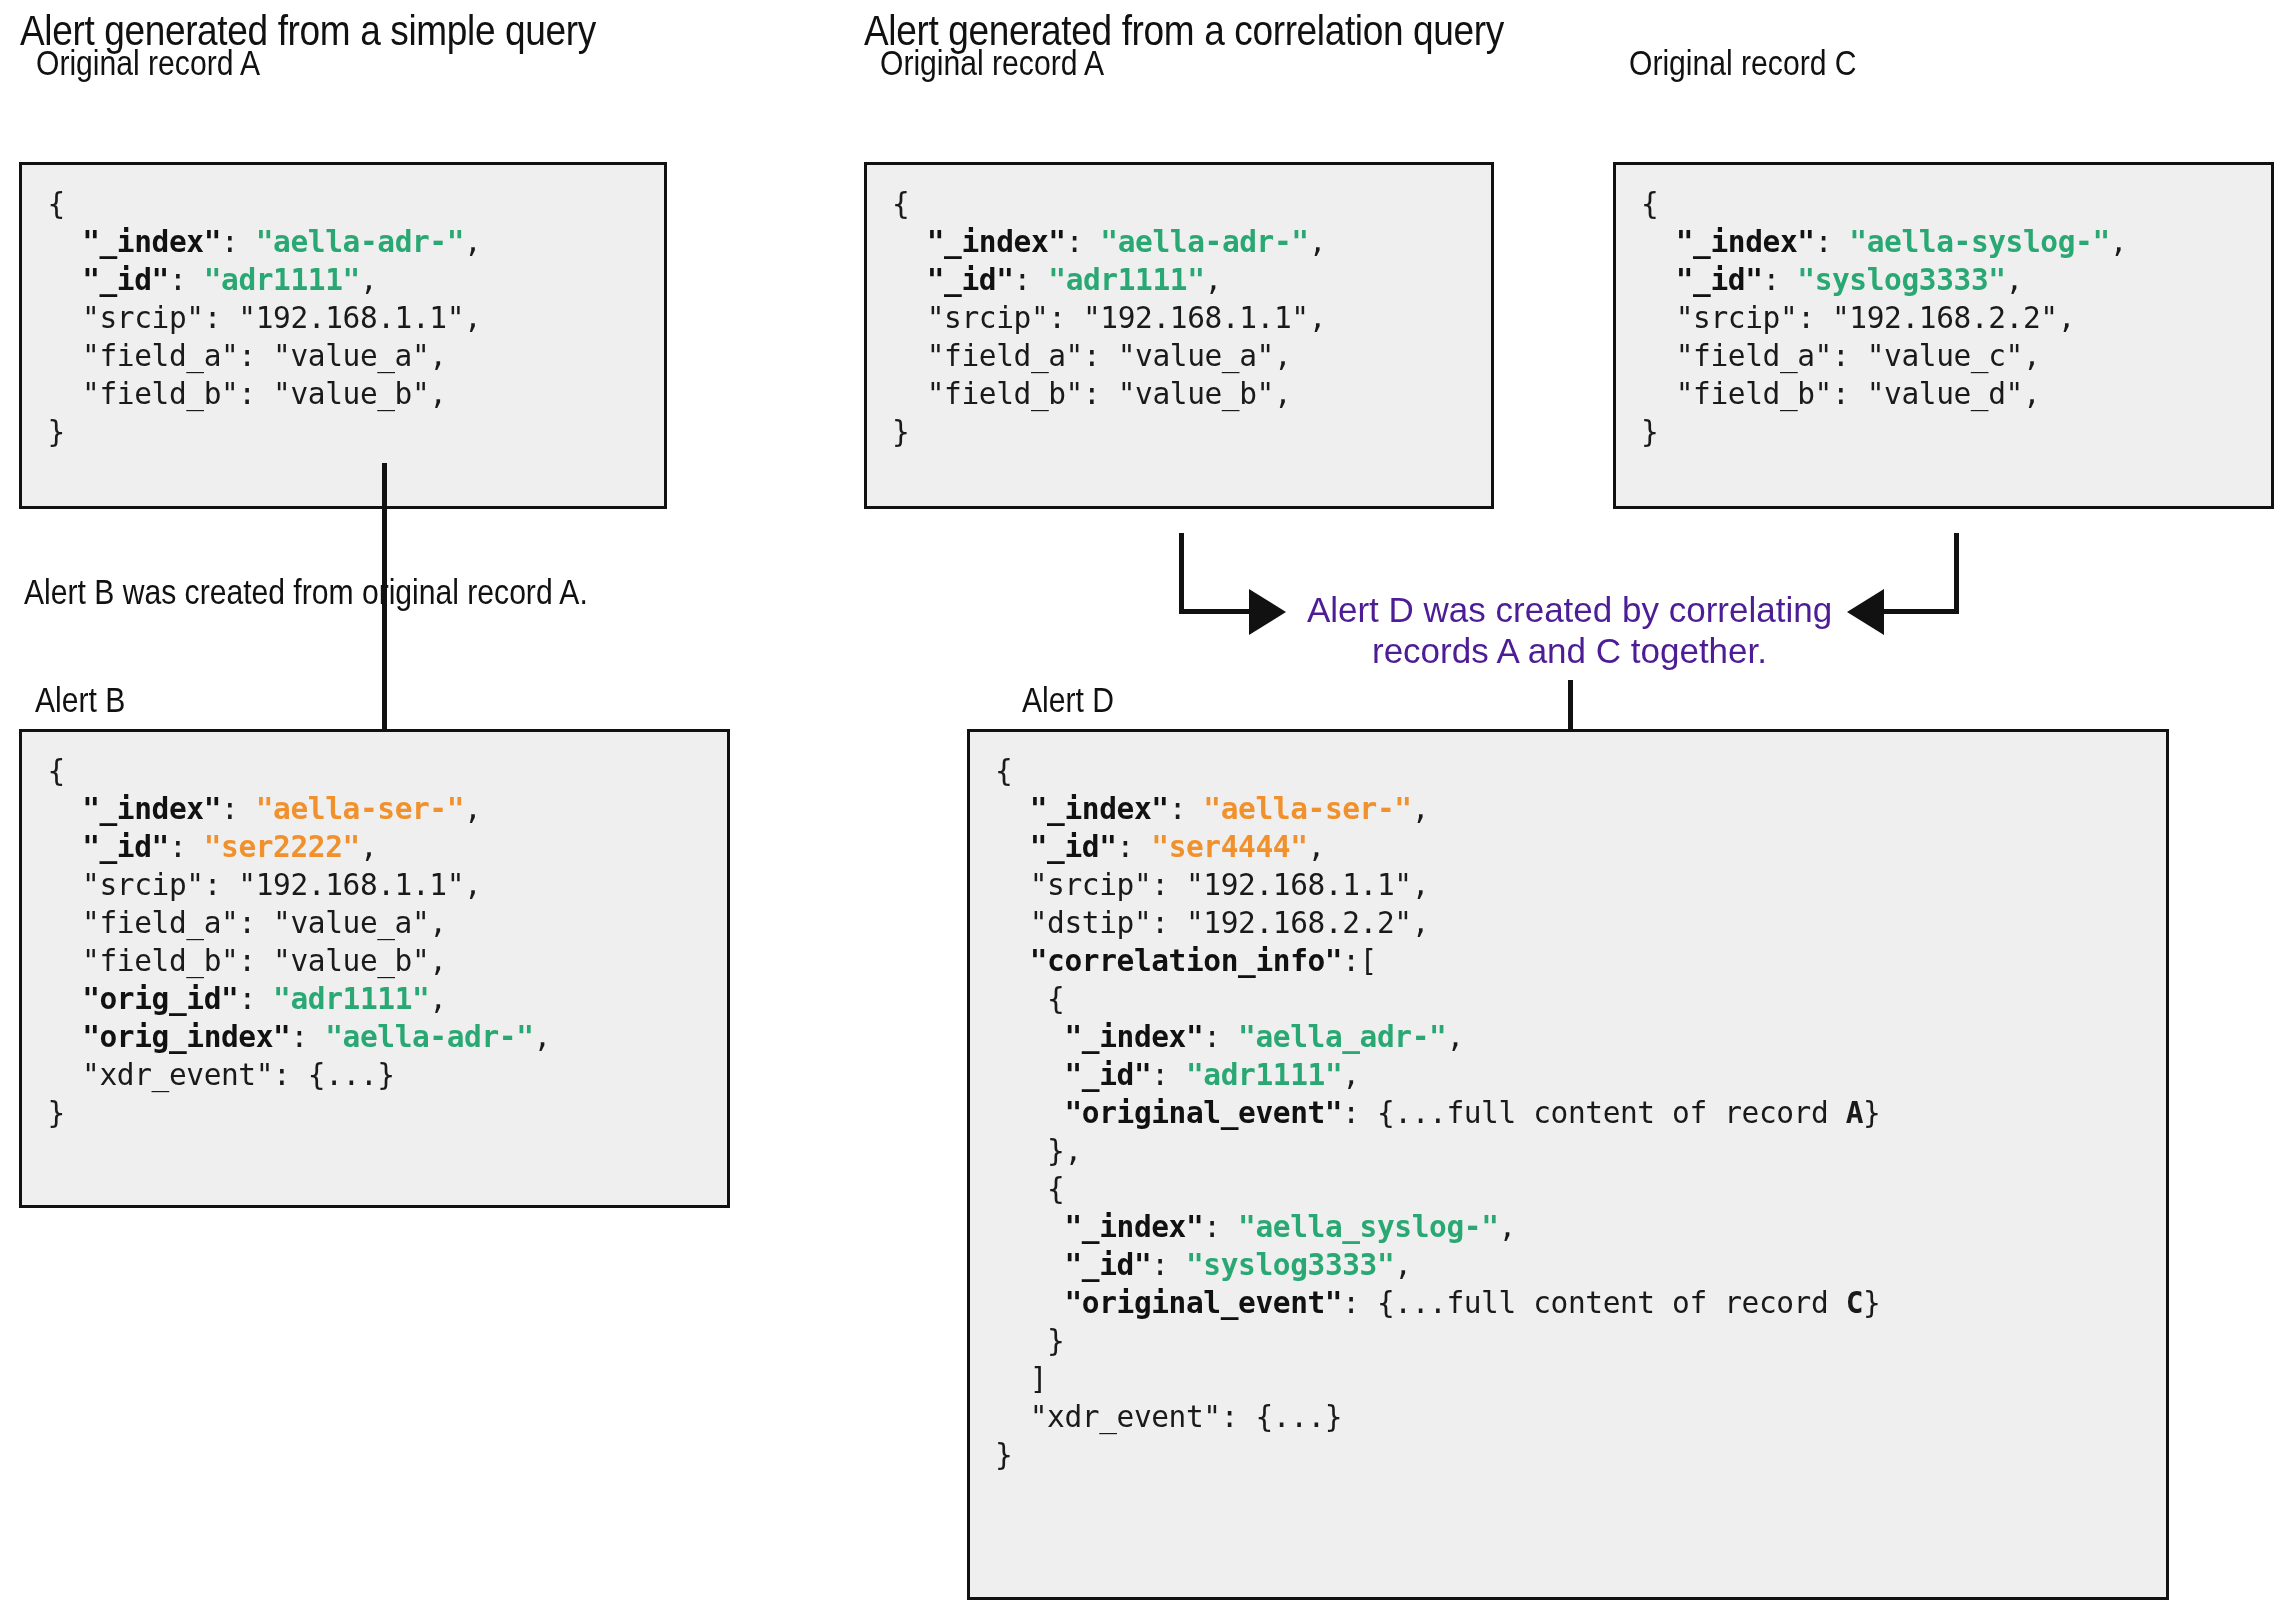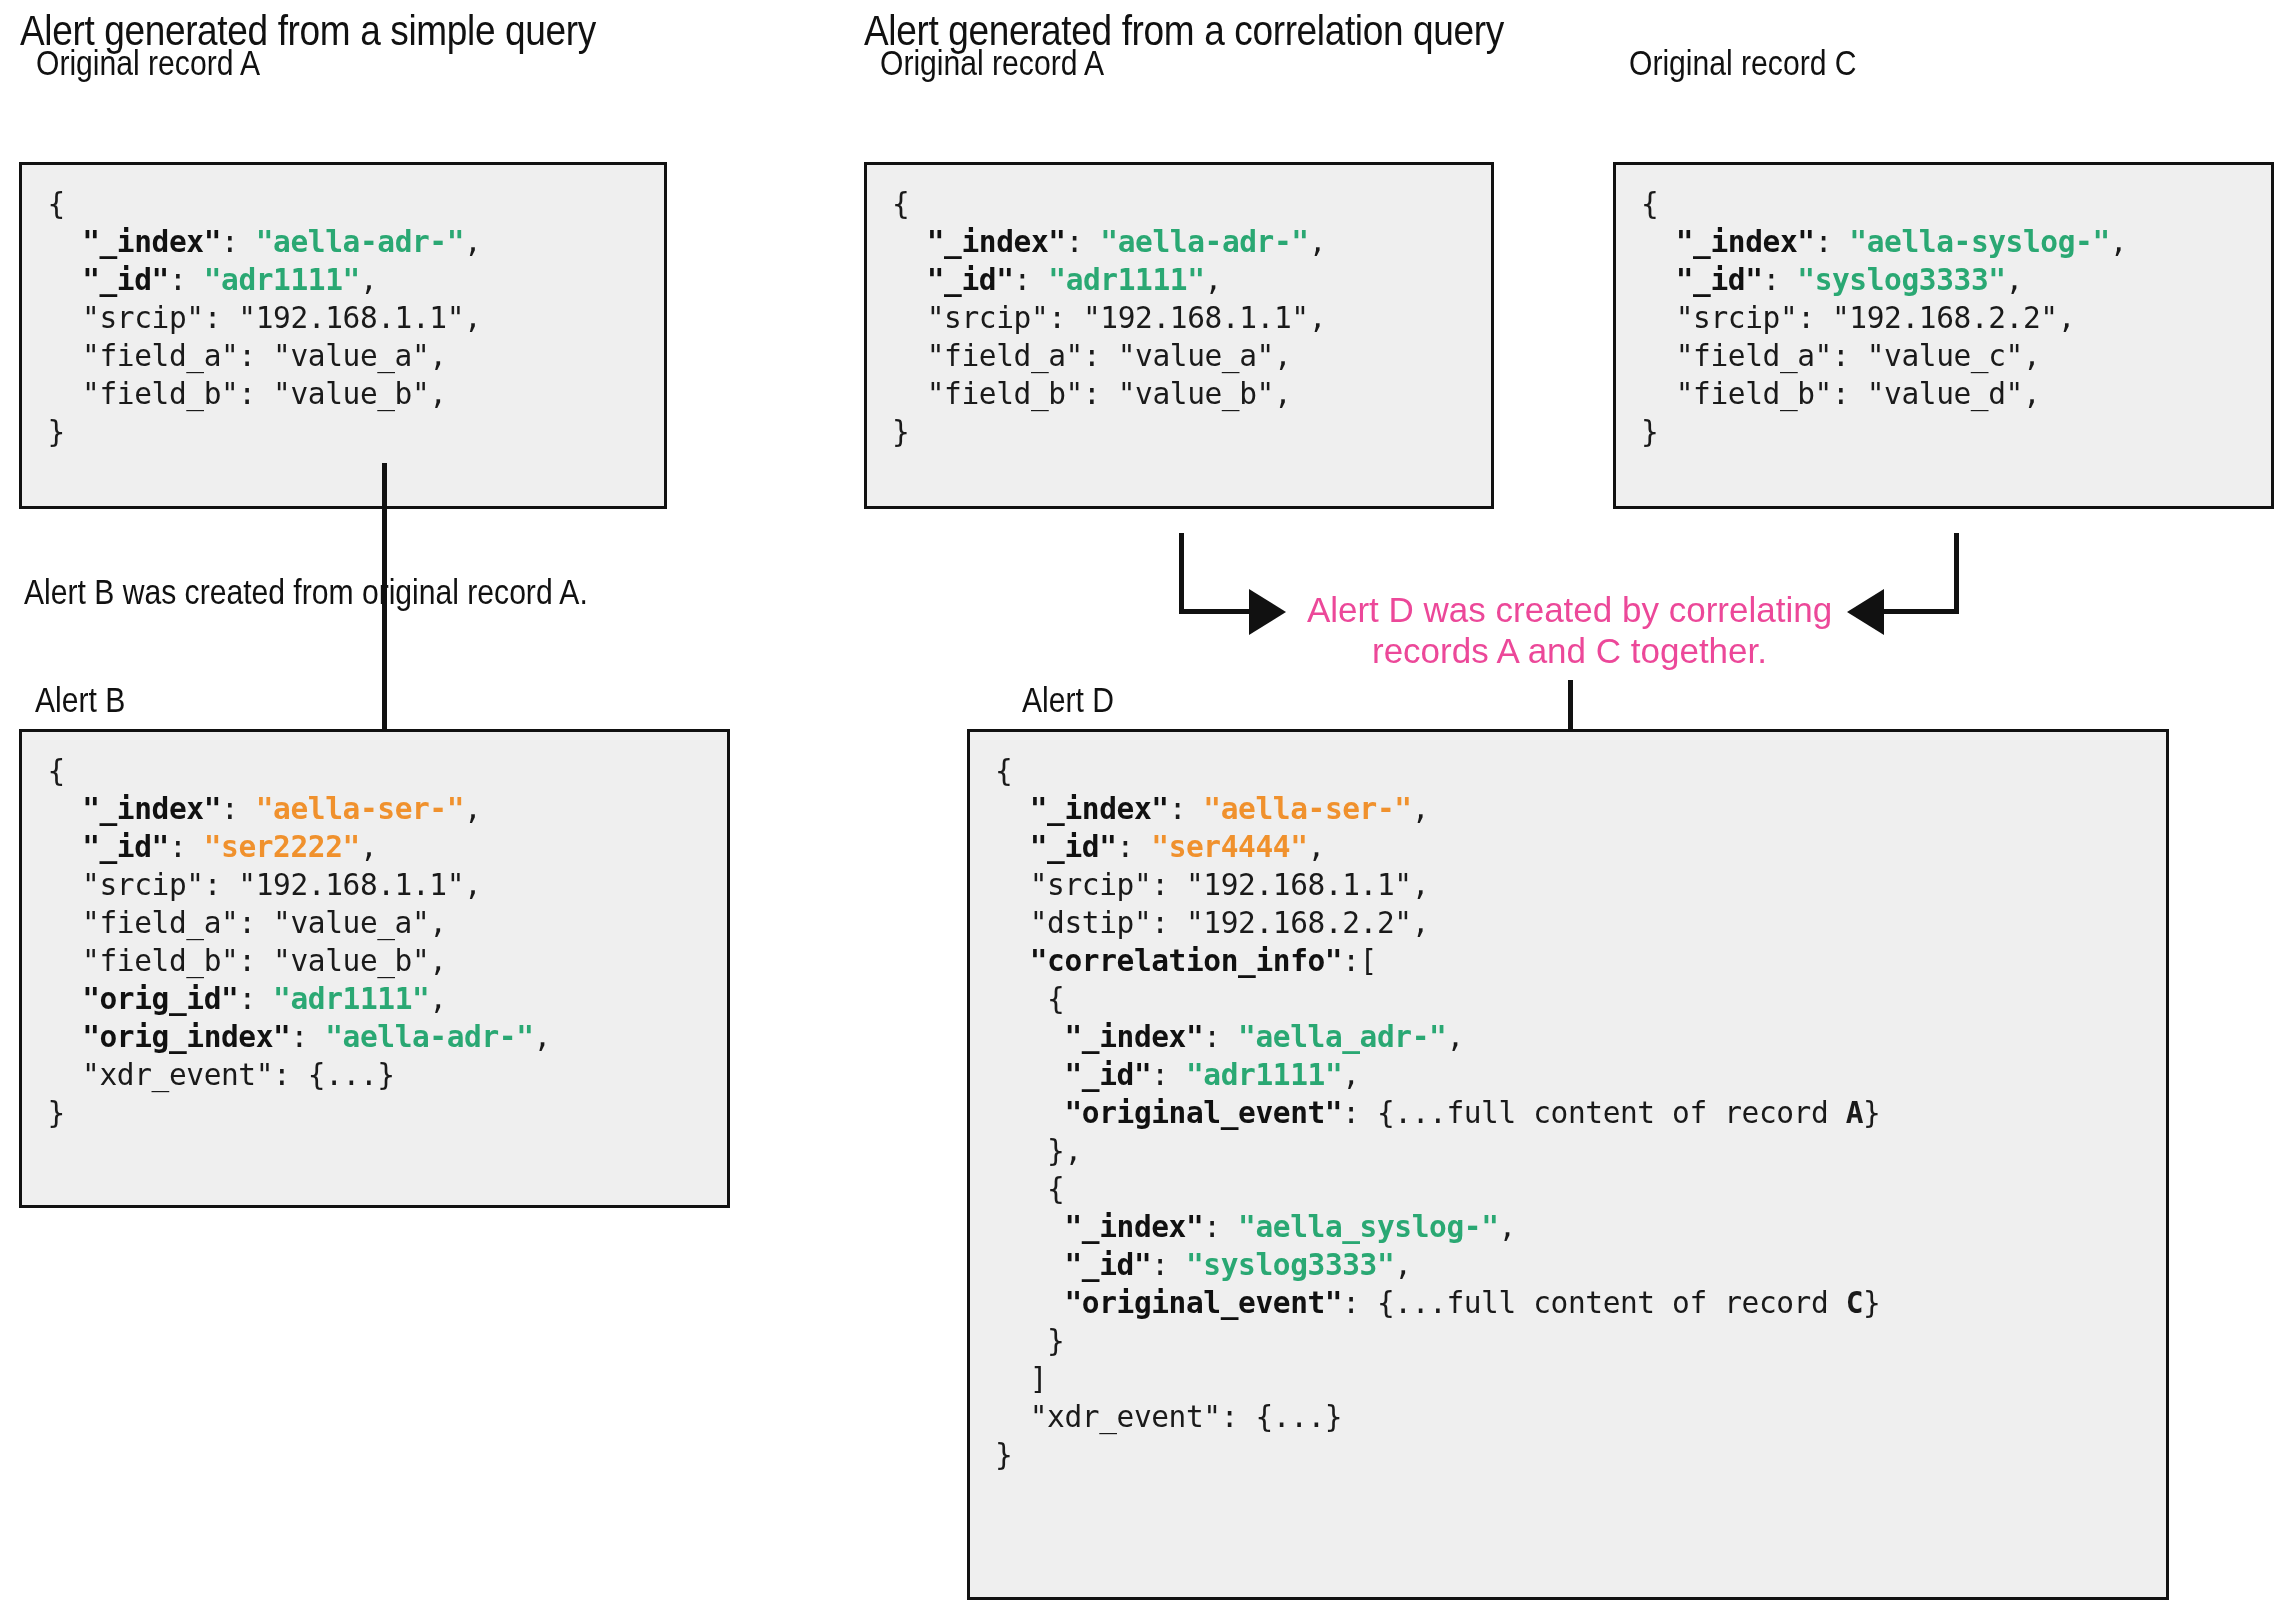--- a/index.html
+++ b/index.html
@@ -42,21 +42,21 @@
     font-weight: 400;
     color: #111111;
     white-space: nowrap;
     transform: scaleX(0.86);
     transform-origin: left center;
   }
   .caption-center {
     font-family: "Liberation Sans", sans-serif;
     font-size: 35px;
     font-weight: 400;
-    color: #ec4899;
+    color: #4c1d95;
     line-height: 1.18;
     text-align: center;
     white-space: pre-line;
   }
 
   
   .code-box {
     background: #efefef;
     border: 3.6px solid #111111;
     box-sizing: border-box;

